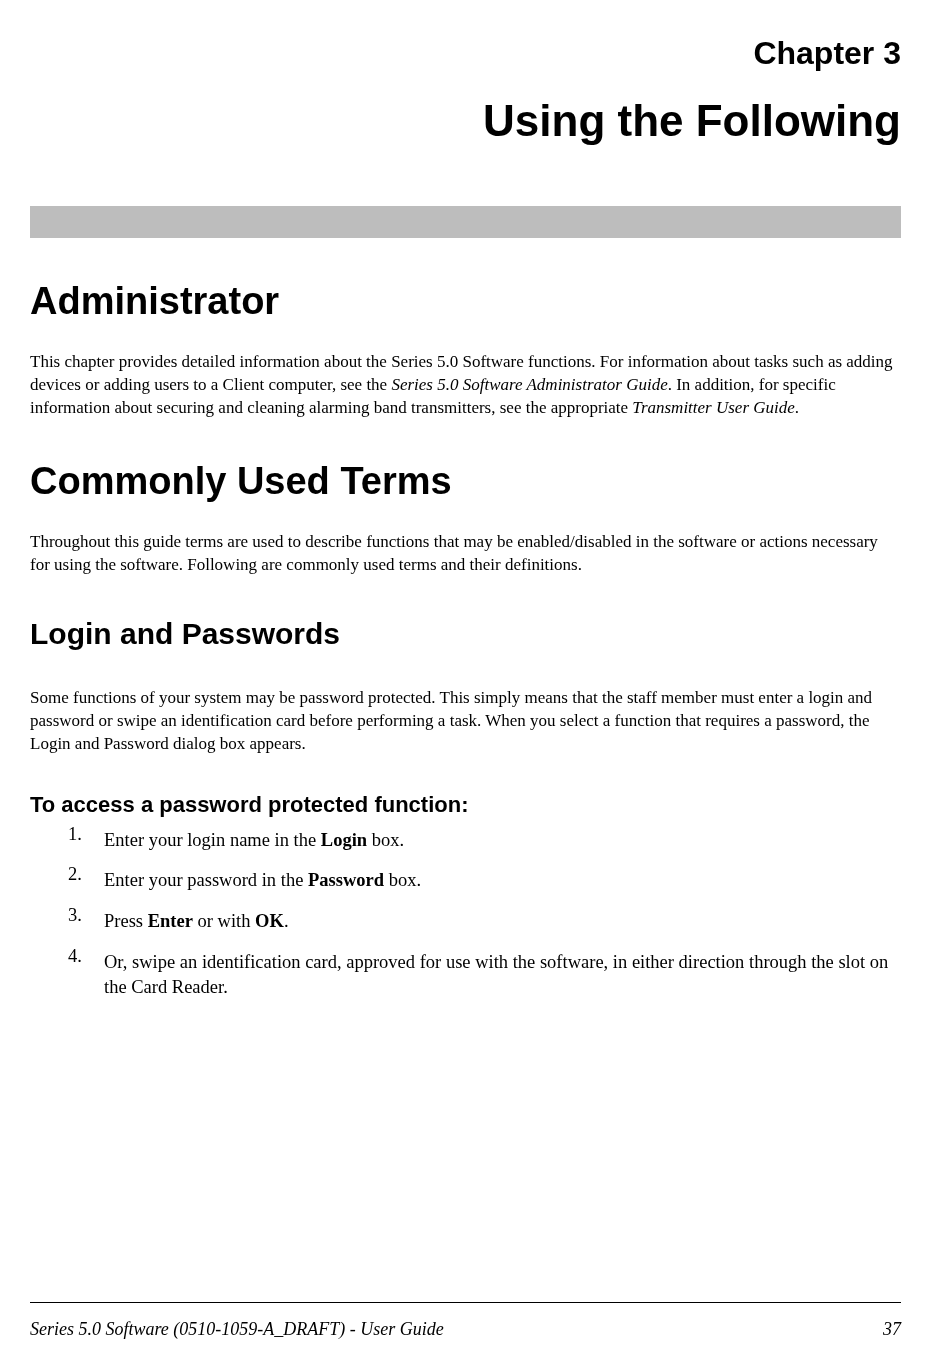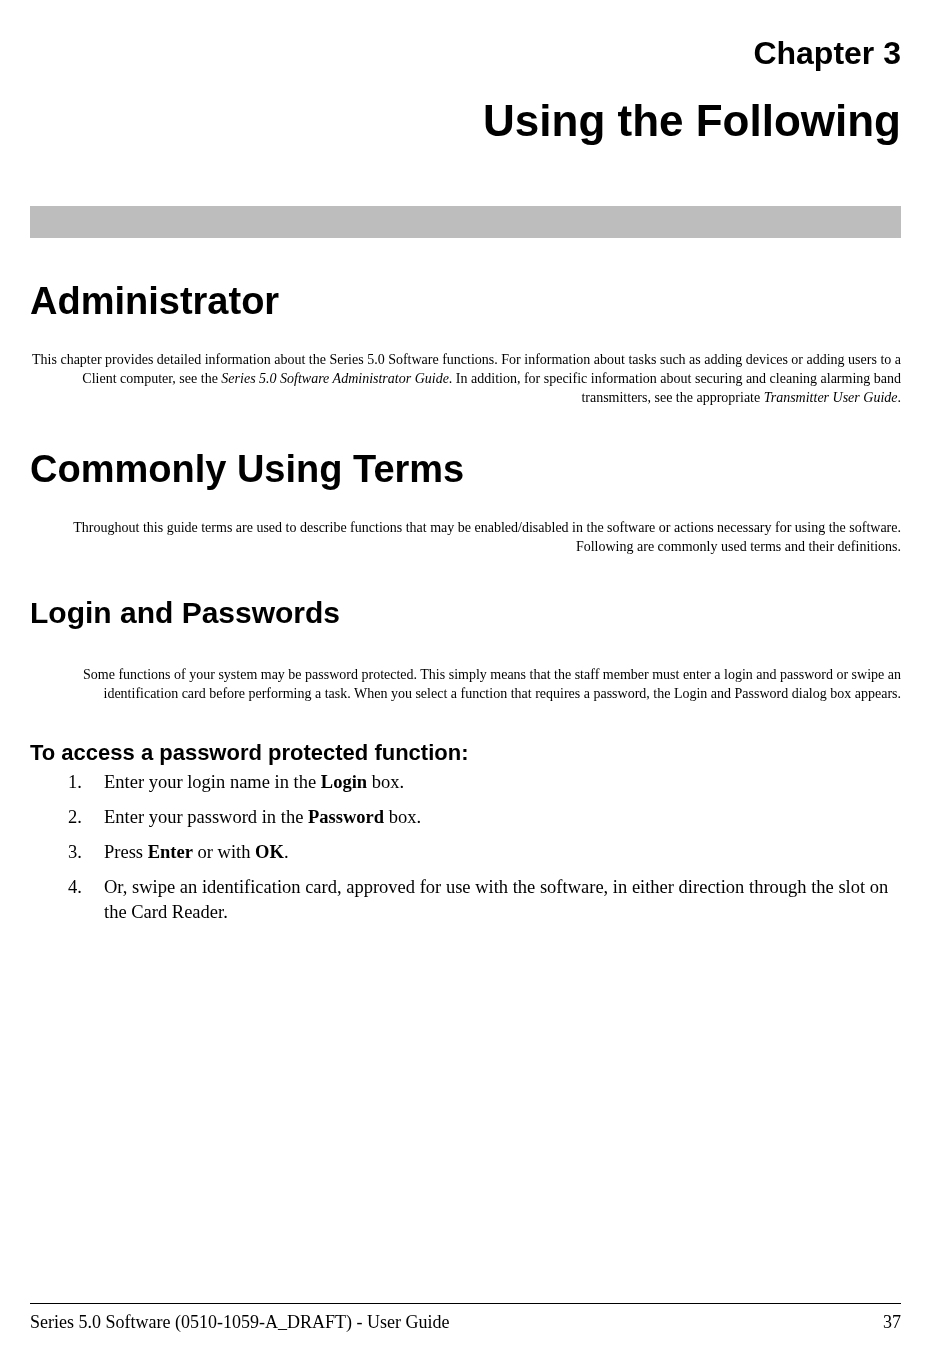--- a/index.html
+++ b/index.html
@@ -37,25 +37,24 @@
       margin-bottom: 42px;
     }
     .h1 {
       font-family: Arial, Helvetica, sans-serif;
       font-weight: bold;
       font-size: 38px;
       margin-bottom: 28px;
     }
     .body-text {
       font-family: Georgia, 'Times New Roman', serif;
-      font-size: 14px;
+      font-size: 17px;
       line-height: 1.35;
       margin-bottom: 40px;
       max-width: 875px;
-      text-align: right;
     }
     .body-text .italic {
       font-style: italic;
     }
     .h2 {
       font-family: Arial, Helvetica, sans-serif;
       font-weight: bold;
       font-size: 30px;
       margin-bottom: 36px;
     }
@@ -76,51 +75,53 @@
       line-height: 1.35;
       margin-bottom: 10px;
       display: flex;
     }
     .ol .num {
       min-width: 36px;
       flex-shrink: 0;
     }
     .ol .content {
       flex: 1;
+      margin-top: 6px;
     }
     .bold {
       font-weight: bold;
     }
     .footer {
       position: absolute;
-      bottom: 36px;
+      bottom: 29px;
       left: 30px;
       right: 38px;
       border-top: 1px solid #000;
-      padding-top: 8px;
+      padding-top: 16px;
       display: flex;
       justify-content: space-between;
       font-family: Georgia, 'Times New Roman', serif;
       font-size: 18px;
+      font-style: italic;
     }
   </style>
 </head>
 <body>
 
 <div class="chapter-label">Chapter 3</div>
 <div class="chapter-title">Using the Following</div>
 
 <div class="gray-bar"></div>
 
 <div class="h1">Administrator</div>
 <p class="body-text">
   <span>This chapter provides detailed information about the Series 5.0 Software functions. For information about tasks such as adding devices or adding users to a Client computer, see the </span><span class="italic">Series 5.0 Software Administrator Guide</span><span>. In addition, for specific information about securing and cleaning alarming band transmitters, see the appropriate </span><span class="italic">Transmitter User Guide</span><span>.</span>
 </p>
 
-<div class="h1">Commonly Using Terms</div>
+<div class="h1">Commonly Used Terms</div>
 <p class="body-text">Throughout this guide terms are used to describe functions that may be enabled/disabled in the software or actions necessary for using the software. Following are commonly used terms and their definitions.</p>
 
 <div class="h2">Login and Passwords</div>
 <p class="body-text" style="margin-bottom:36px;">Some functions of your system may be password protected. This simply means that the staff member must enter a login and password or swipe an identification card before performing a task. When you select a function that requires a password, the Login and Password dialog box appears.</p>
 
 <div class="h3">To access a password protected function:</div>
 
 <ol class="ol">
   <li>
     <span class="num">1.</span>

